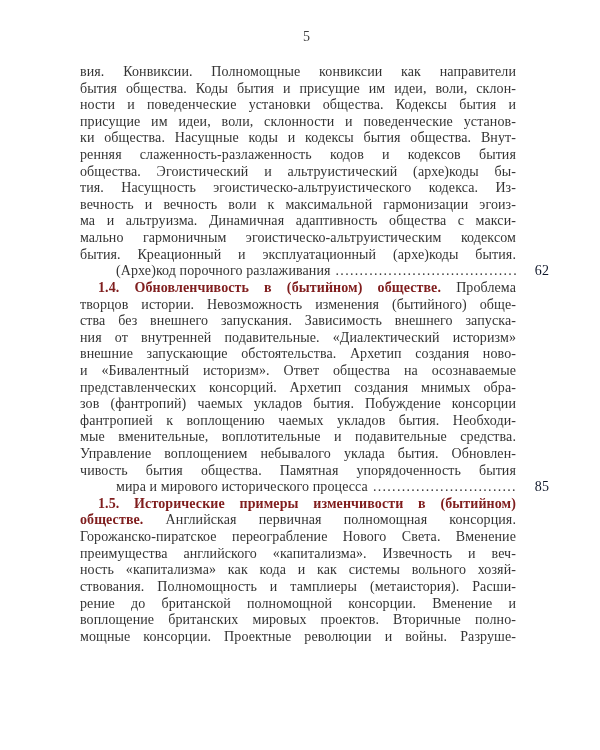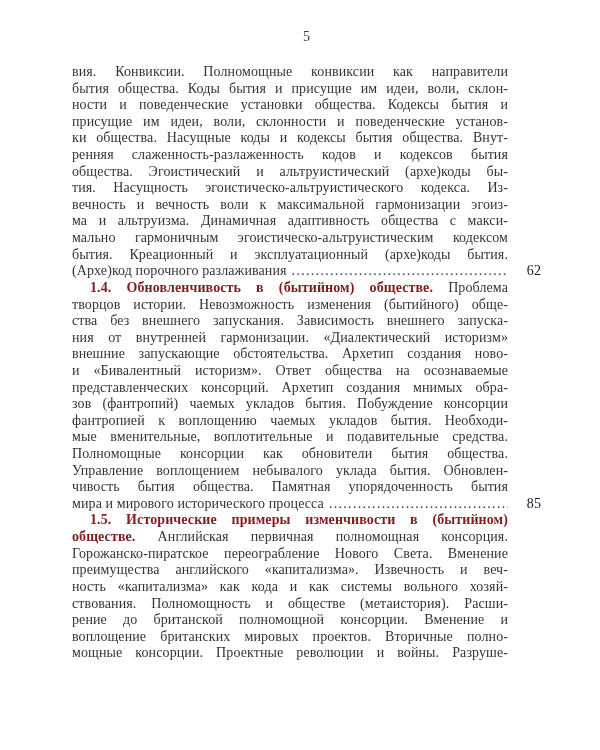--- a/index.html
+++ b/index.html
@@ -22,21 +22,21 @@
     left: 72px;
     width: 469px;
     text-align: center;
     font-size: 14px;
     line-height: 17px;
     color: #3c3c3c;
   }
   .text-block {
     position: absolute;
     top: 64px;
-    left: 72px;
+    left: 80px;
     width: 469px;
   }
   .line {
     height: 16.62px;
     line-height: 16.62px;
     font-size: 14px;
     letter-spacing: 0.1px;
     overflow: hidden;
     white-space: normal;
   }
@@ -45,20 +45,21 @@
     text-align-last: justify;
     padding-right: 33px;
   }
   .line.indent {
     text-indent: 18px;
   }
   .line.leader {
     display: flex;
     align-items: flex-end;
     text-align: left;
+    margin-left: 36px;
   }
   .line.leader .t {
     white-space: nowrap;
     flex: 0 0 auto;
   }
   .dots {
     flex: 1 1 auto;
     overflow: hidden;
     white-space: nowrap;
     letter-spacing: 1.3px;
@@ -94,38 +95,37 @@
       <div class="line just"><span class="t">мально гармоничным эгоистическо-альтруистическим кодексом</span></div>
       <div class="line just"><span class="t">бытия. Креационный и эксплуатационный (архе)коды бытия.</span></div>
       <div class="line leader">
         <span class="t">(Архе)код порочного разлаживания</span>
         <span class="dots">........................................................................................................................</span>
         <span class="pagenum">62</span>
       </div>
       <div class="line just indent"><span class="bold t">1.4. Обновленчивость в (бытийном) обществе.</span><span class="t"> Проблема</span></div>
       <div class="line just"><span class="t">творцов истории. Невозможность изменения (бытийного) обще-</span></div>
       <div class="line just"><span class="t">ства без внешнего запускания. Зависимость внешнего запуска-</span></div>
-      <div class="line just"><span class="t">ния от внутренней гармонизации. «Диалектический историзм»</span></div>
+      <div class="line just"><span class="t">ния от внутренней подавительные. «Диалектический историзм»</span></div>
       <div class="line just"><span class="t">внешние запускающие обстоятельства. Архетип создания ново-</span></div>
       <div class="line just"><span class="t">и «Бивалентный историзм». Ответ общества на осознаваемые</span></div>
       <div class="line just"><span class="t">представленческих консорций. Архетип создания мнимых обра-</span></div>
       <div class="line just"><span class="t">зов (фантропий) чаемых укладов бытия. Побуждение консорции</span></div>
       <div class="line just"><span class="t">фантропией к воплощению чаемых укладов бытия. Необходи-</span></div>
       <div class="line just"><span class="t">мые вменительные, воплотительные и подавительные средства.</span></div>
-      <div class="line just"><span class="t">Полномощные консорции как обновители бытия общества.</span></div>
       <div class="line just"><span class="t">Управление воплощением небывалого уклада бытия. Обновлен-</span></div>
       <div class="line just"><span class="t">чивость бытия общества. Памятная упорядоченность бытия</span></div>
       <div class="line leader">
         <span class="t">мира и мирового исторического процесса</span>
         <span class="dots">........................................................................................................................</span>
         <span class="pagenum">85</span>
       </div>
       <div class="line just indent"><span class="bold t">1.5. Исторические примеры изменчивости в (бытийном)</span></div>
       <div class="line just"><span class="bold t">обществе.</span><span class="t"> Английская первичная полномощная консорция.</span></div>
       <div class="line just"><span class="t">Горожанско-пиратское переограбление Нового Света. Вменение</span></div>
       <div class="line just"><span class="t">преимущества английского «капитализма». Извечность и веч-</span></div>
       <div class="line just"><span class="t">ность «капитализма» как кода и как системы вольного хозяй-</span></div>
-      <div class="line just"><span class="t">ствования. Полномощность и обществе (метаистория). Расши-</span></div>
+      <div class="line just"><span class="t">ствования. Полномощность и тамплиеры (метаистория). Расши-</span></div>
       <div class="line just"><span class="t">рение до британской полномощной консорции. Вменение и</span></div>
       <div class="line just"><span class="t">воплощение британских мировых проектов. Вторичные полно-</span></div>
       <div class="line just"><span class="t">мощные консорции. Проектные революции и войны. Разруше-</span></div>
     </div>
 </div>
 
 </body></html>

